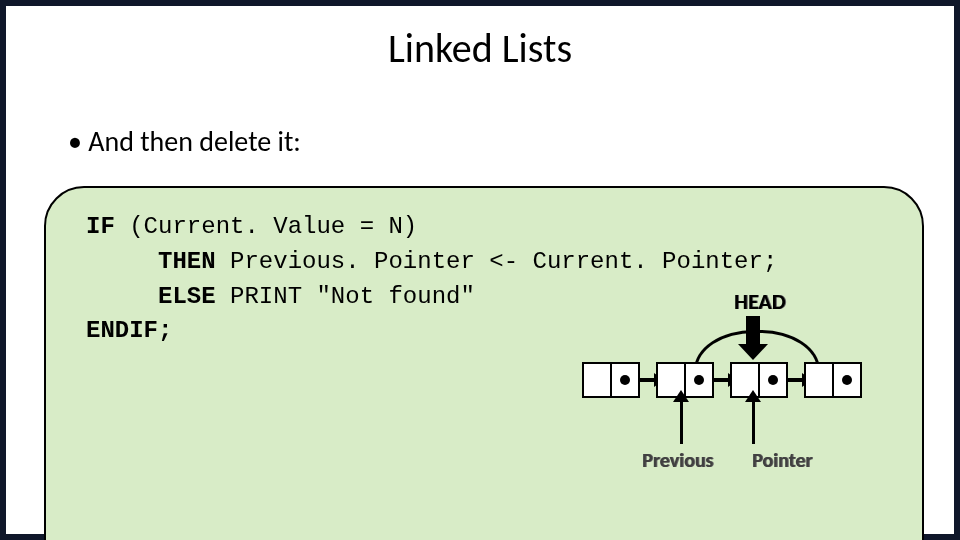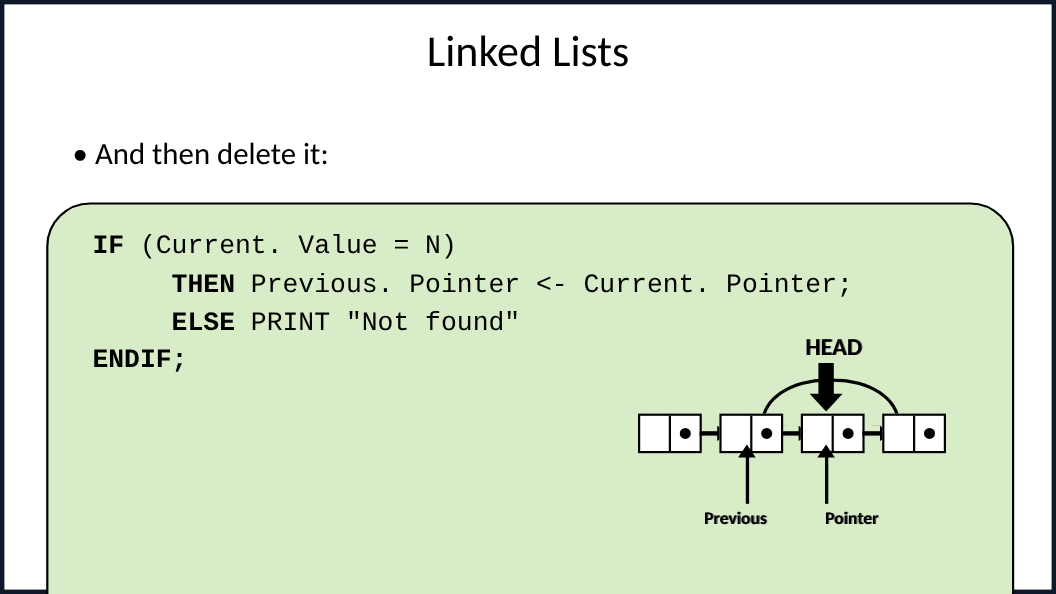--- a/index.html
+++ b/index.html
@@ -7,21 +7,21 @@
     padding: 0;
     width: 960px;
     height: 540px;
     background: #fff;
     font-family: Calibri, "Segoe UI", Arial, sans-serif;
   }
   .slide {
     box-sizing: border-box;
     width: 960px;
     height: 540px;
-    border: 4px solid #0f172a;
+    border: 6px solid #0f172a;
     position: relative;
     background: #fff;
   }
   .title {
     text-align: center;
     font-size: 40px;
     margin-top: 18px;
     color: #000;
   }
   .bullet-row {
@@ -53,21 +53,21 @@
     line-height: 1.45;
     color: #000;
     white-space: pre;
   }
   .code b { font-weight: bold; }
 
   
   .diagram {
     position: absolute;
     right: 20px;
-    top: 116px;
+    top: 100px;
     width: 320px;
     height: 200px;
   }
   .head-label {
     position: absolute;
     left: 152px;
     top: 0px;
     font-size: 22px;
     font-weight: bold;
     color: #000;
@@ -175,23 +175,23 @@
     border-left: 8px solid transparent;
     border-right: 8px solid transparent;
     border-bottom: 12px solid #000;
   }
   .ptr-prev { left: 98px; }
   .ptr-cur  { left: 170px; }
 
   .ptr-label {
     position: absolute;
     top: 160px;
-    font-size: 16px;
+    font-size: 20px;
     font-weight: bold;
-    color: #000000;
+    color: #404040;
     text-shadow: 1px 0 #666;
   }
   .lbl-prev { left: 60px; }
   .lbl-cur  { left: 170px; }
 </style>
 </head>
 <body>
 
 <div class="slide">
 

